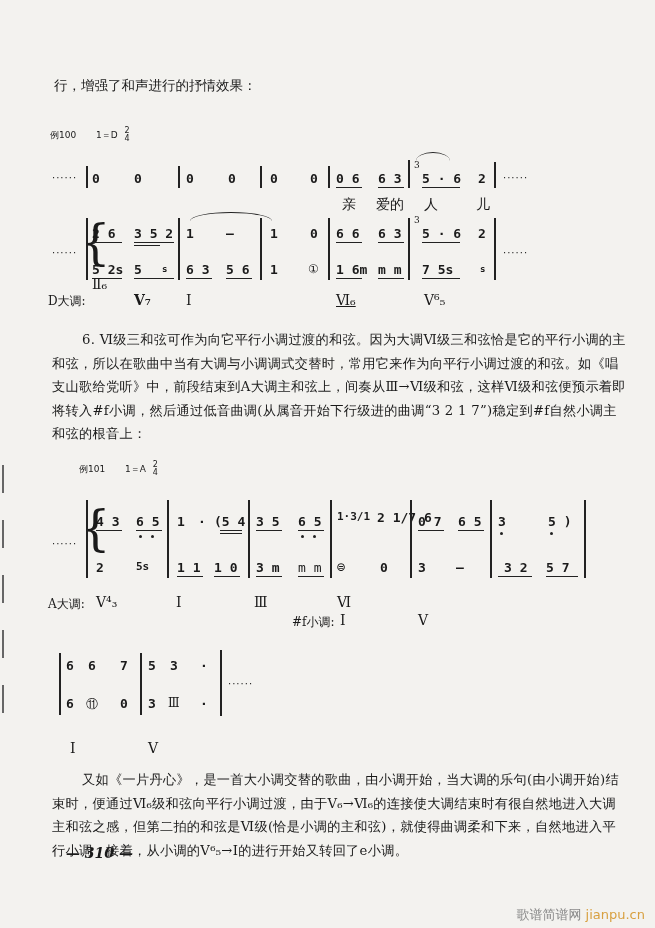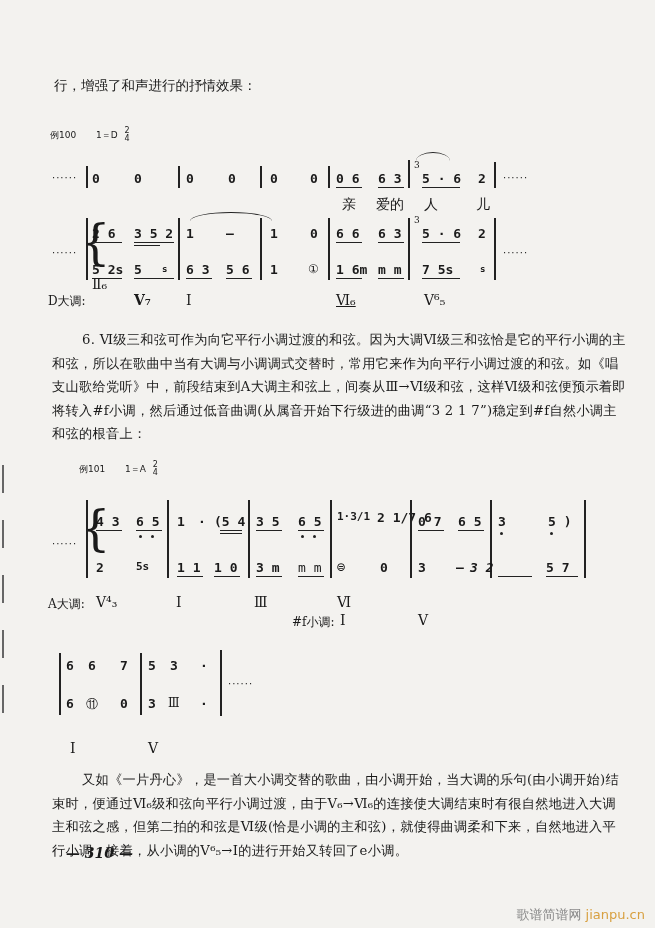--- a/index.html
+++ b/index.html
@@ -189,21 +189,21 @@
 <div class="note" style="left:214px;top:560px;">1 0</div>
 <div class="uline" style="left:214px;top:576px;width:26px;"></div>
 <div class="note" style="left:256px;top:560px;">3 m</div>
 <div class="uline" style="left:256px;top:576px;width:26px;"></div>
 <div class="note" style="left:298px;top:560px;font-weight:normal;">m m</div>
 <div class="uline" style="left:298px;top:576px;width:26px;"></div>
 <div class="circ" style="left:336px;top:560px;">⊜</div>
 <div class="note" style="left:380px;top:560px;">0</div>
 <div class="note" style="left:418px;top:560px;">3</div>
 <div class="note" style="left:456px;top:560px;">—</div>
-<div class="note" style="left:470px;top:560px;font-style:italic;">3 2</div>
+<div class="note" style="left:504px;top:560px;">3 2</div>
 <div class="uline" style="left:498px;top:576px;width:34px;"></div>
 <div class="note" style="left:546px;top:560px;">5 7</div>
 <div class="uline" style="left:546px;top:576px;width:32px;"></div>
 
 <div class="abs" style="left:48px;top:596px;font-size:12px;">A大调:</div>
 <div class="roman" style="left:96px;top:594px;">Ⅴ⁴₃</div>
 <div class="roman" style="left:176px;top:594px;">Ⅰ</div>
 <div class="roman" style="left:254px;top:594px;">Ⅲ</div>
 <div class="roman" style="left:337px;top:594px;">Ⅵ</div>
 <div class="abs" style="left:292px;top:614px;font-size:12px;">#f小调:</div>

